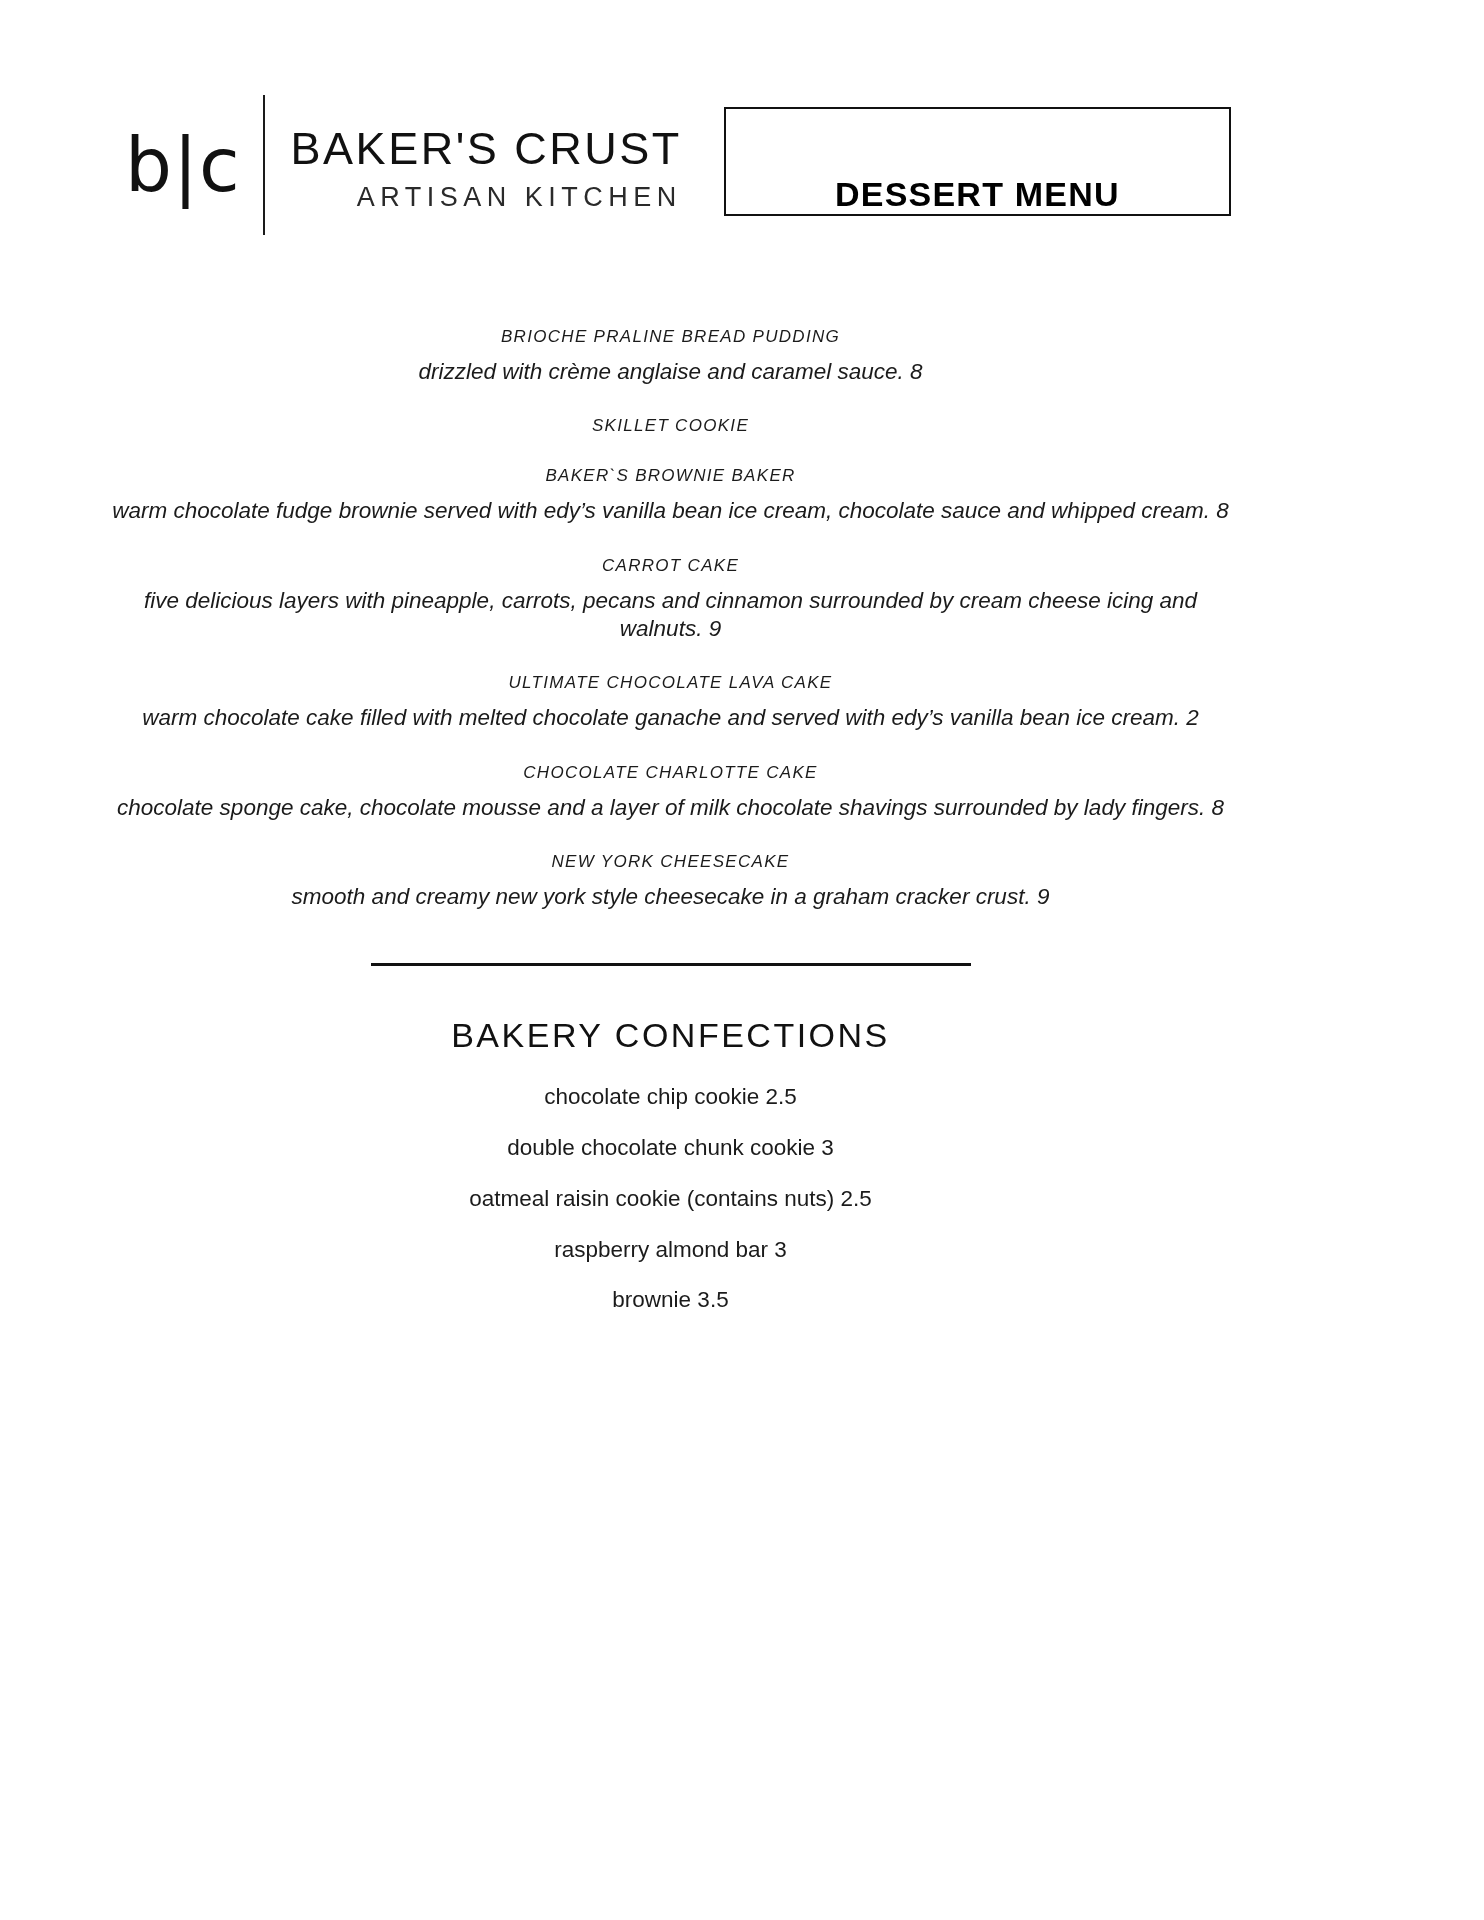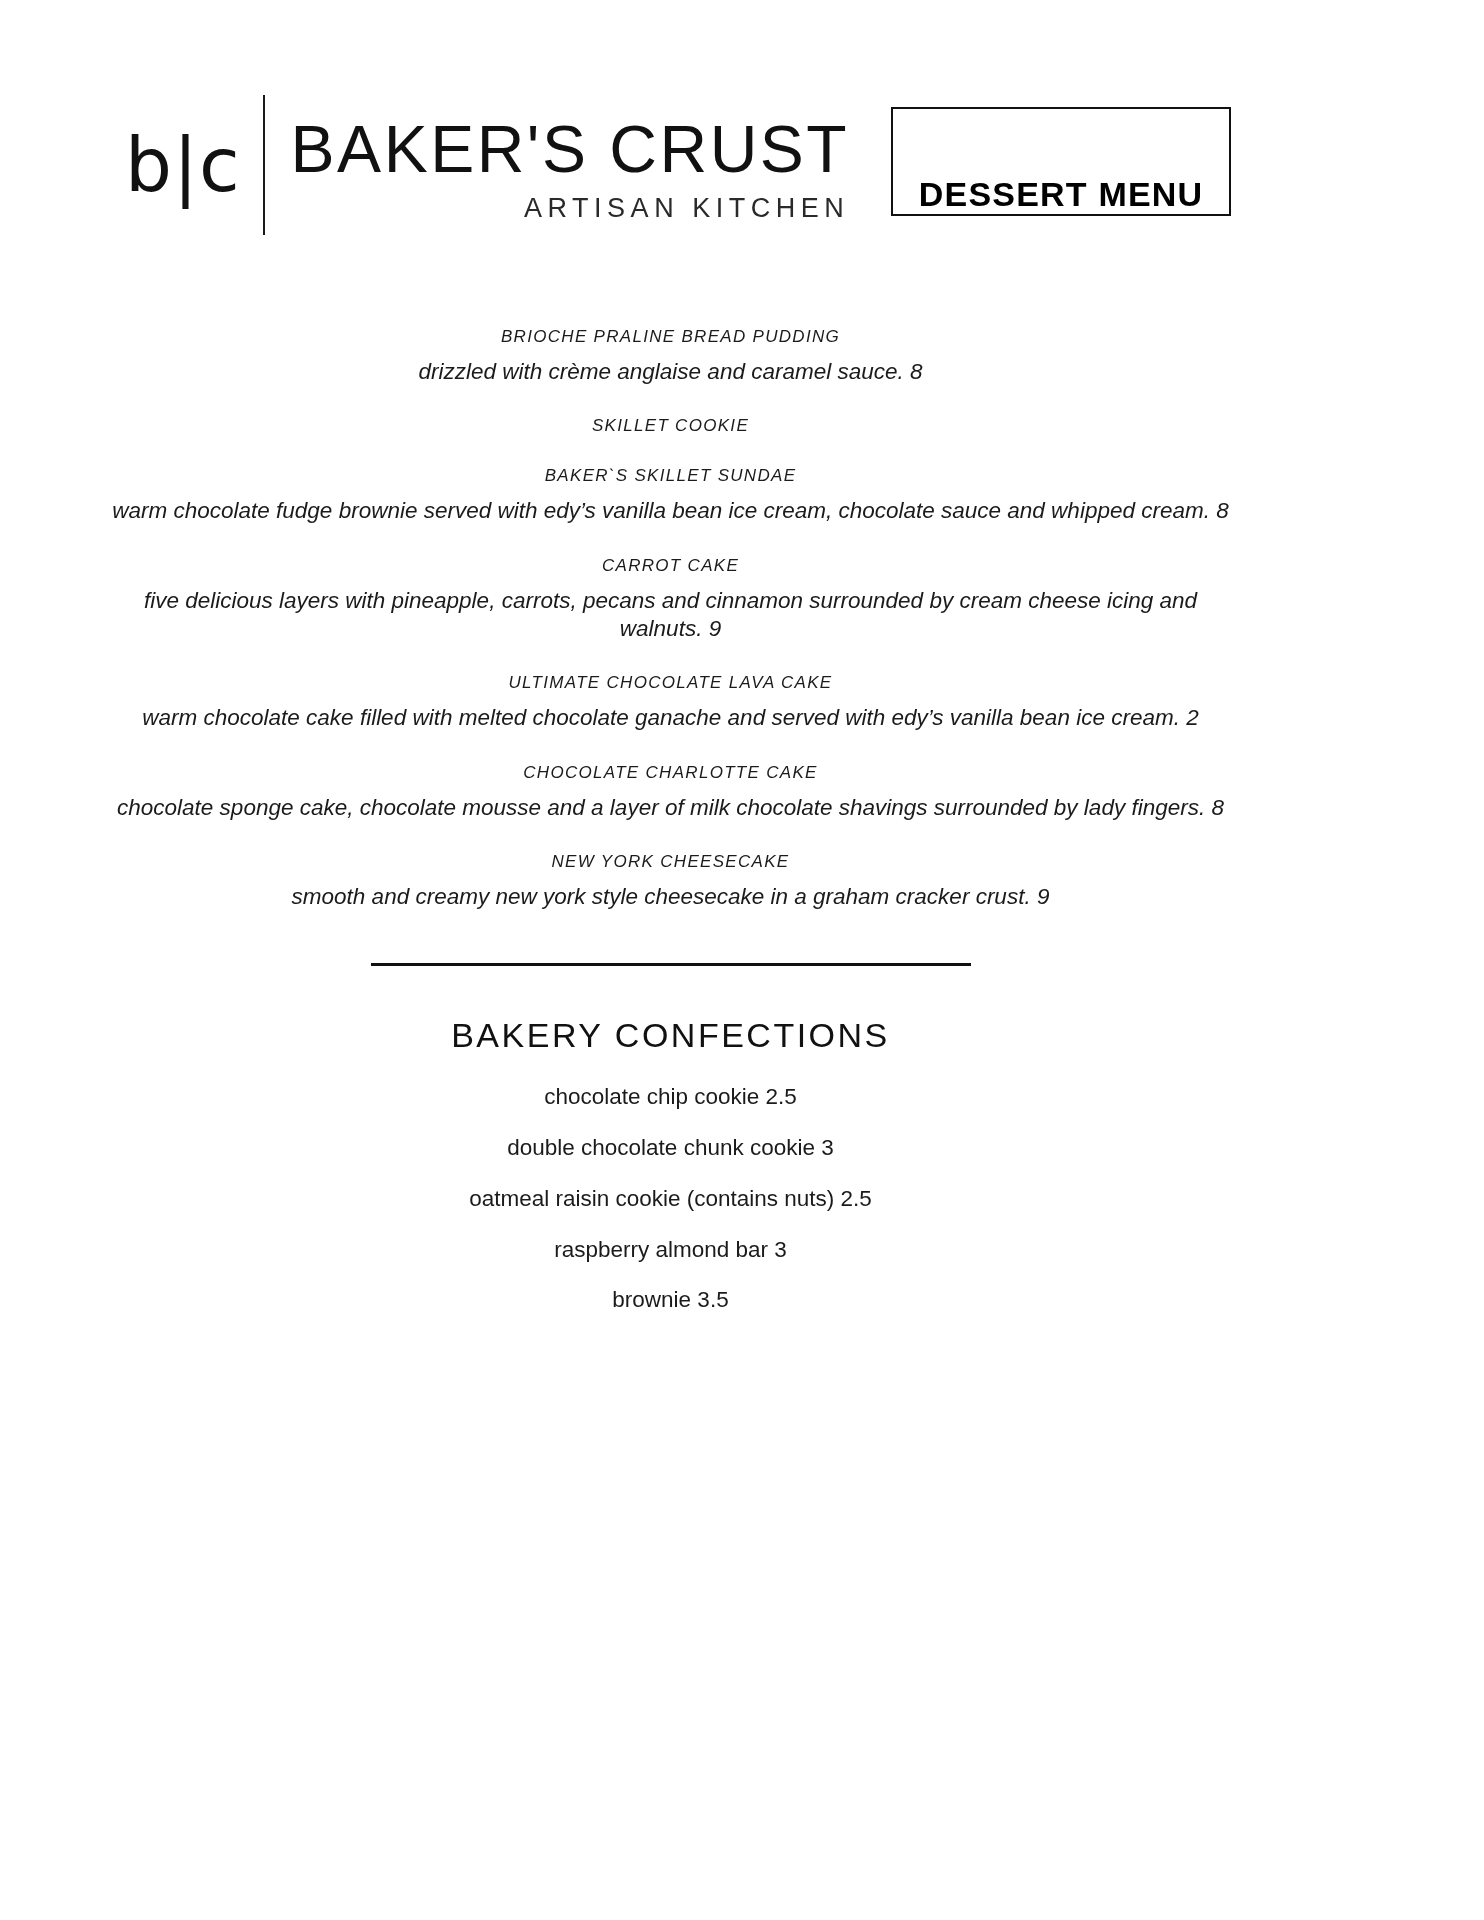--- a/index.html
+++ b/index.html
@@ -50,21 +50,21 @@
     background: #1a1a1a;
     margin-right: 26px;
   }
   .logo-text {
     display: flex;
     flex-direction: column;
     justify-content: center;
     padding-top: 8px;
   }
   .logo-name {
-    font-size: 66px;
+    font-size: 45px;
     letter-spacing: 2.5px;
     line-height: 1.08;
     color: #111;
     white-space: nowrap;
   }
   .logo-sub {
     font-size: 27px;
     letter-spacing: 5.5px;
     color: #2a2a2a;
     text-align: right;
@@ -168,21 +168,21 @@
     <div class="item">
       <div class="item-name">BRIOCHE PRALINE BREAD PUDDING</div>
       <div class="item-desc">drizzled with crème anglaise and caramel sauce. 8</div>
     </div>
 
     <div class="item">
       <div class="item-name">SKILLET COOKIE</div>
     </div>
 
     <div class="item">
-      <div class="item-name">BAKER`S SKILLET SUNDAE</div>
+      <div class="item-name">BAKER`S BROWNIE BAKER</div>
       <div class="item-desc">warm chocolate fudge brownie served with edy’s vanilla bean ice cream, chocolate sauce and whipped cream. 8</div>
     </div>
 
     <div class="item">
       <div class="item-name">CARROT CAKE</div>
       <div class="item-desc">five delicious layers with pineapple, carrots, pecans and cinnamon surrounded by cream cheese icing and walnuts. 9</div>
     </div>
 
     <div class="item">
       <div class="item-name">ULTIMATE CHOCOLATE LAVA CAKE</div>

